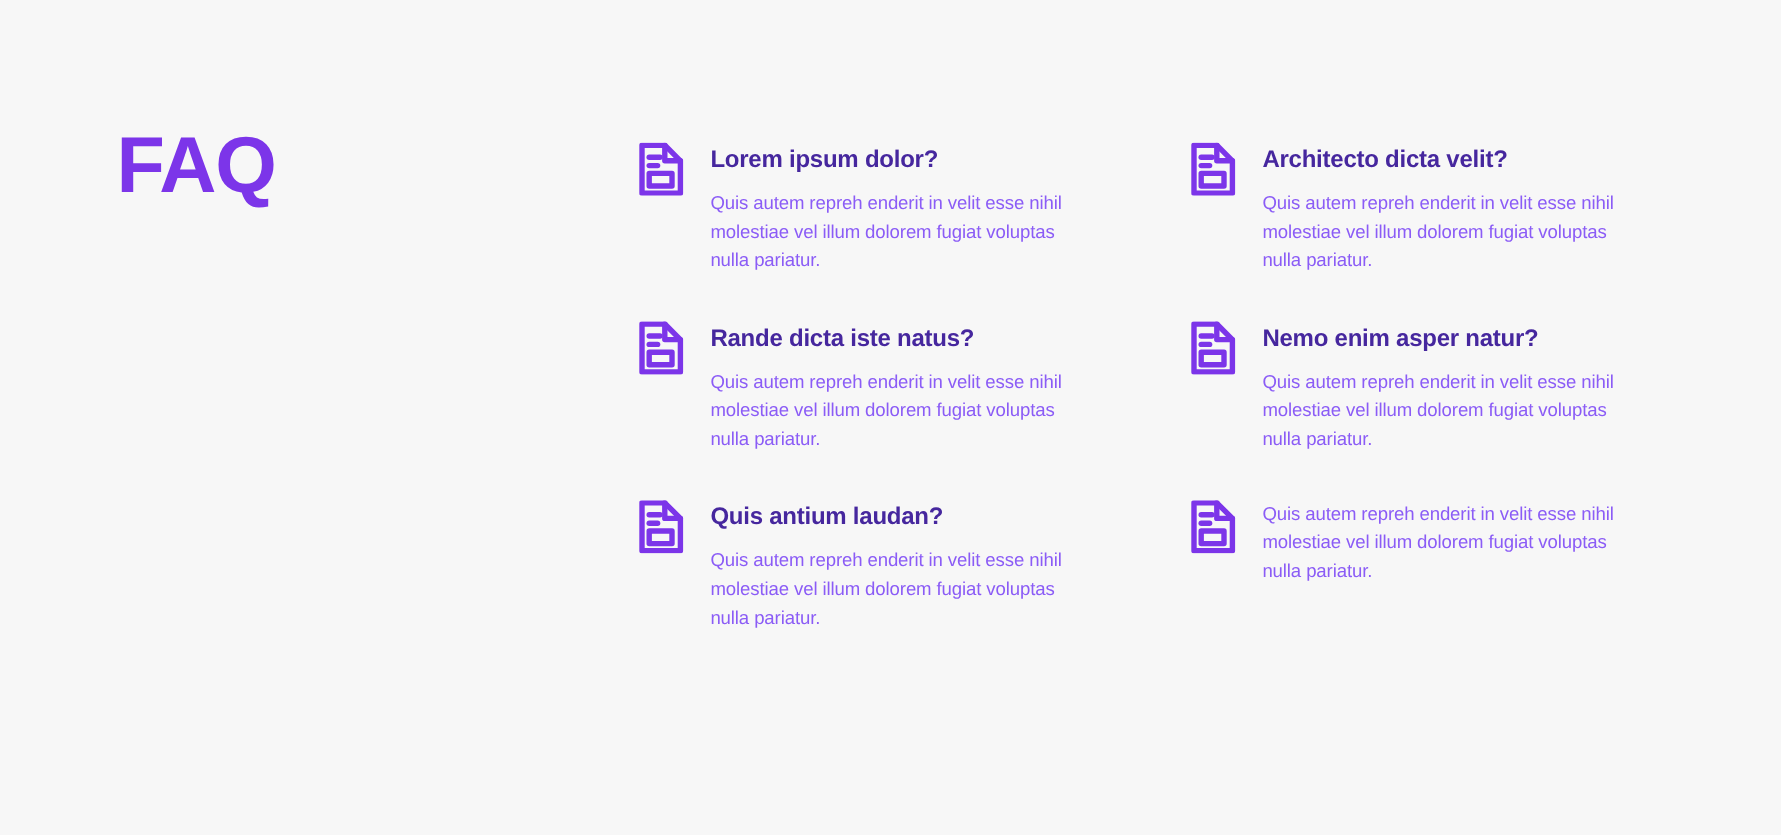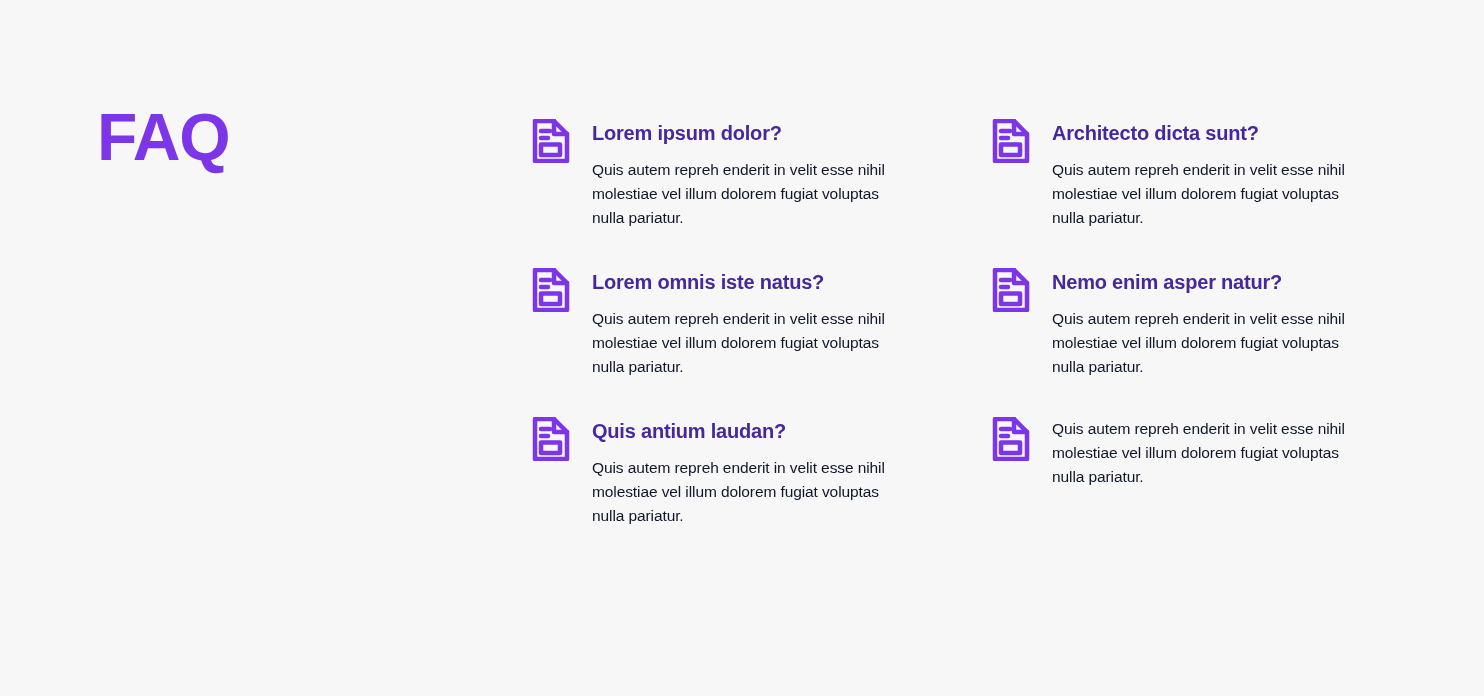--- a/index.html
+++ b/index.html
@@ -57,21 +57,21 @@
     line-height: 26px;
     font-weight: bold;
     letter-spacing: -0.2px;
     color: #46279E;
   }
   .faq-answer {
     margin: 0;
     font-size: 15.5px;
     line-height: 24px;
     letter-spacing: -0.1px;
-    color: #0f172a;
+    color: #8b5cf6;
   }
 </style>
 </head>
 <body>
 
 <svg width="0" height="0" style="position:absolute">
   <defs>
     <symbol id="doc-sym" viewBox="0 0 40 44">
       <g fill="none" stroke="#7C35E9" stroke-width="4.5" stroke-linejoin="round" stroke-linecap="round">
         <path d="M5 2 H24 L37 15 V42 H5 Z"></path>
@@ -100,33 +100,33 @@
     </div>
   </div>
 
   <div class="faq-item">
     <span class="doc-icon">
       <svg viewBox="0 0 40 44">
           <use href="#doc-sym"></use>
         </svg>
     </span>
     <div class="faq-content">
-      <h3 class="faq-question">Architecto dicta sunt?</h3>
+      <h3 class="faq-question">Architecto dicta velit?</h3>
       <p class="faq-answer">Quis autem repreh enderit in velit esse nihil molestiae vel illum dolorem fugiat voluptas nulla pariatur.</p>
     </div>
   </div>
 
   <div class="faq-item">
     <span class="doc-icon">
       <svg viewBox="0 0 40 44">
           <use href="#doc-sym"></use>
         </svg>
     </span>
     <div class="faq-content">
-      <h3 class="faq-question">Lorem omnis iste natus?</h3>
+      <h3 class="faq-question">Rande dicta iste natus?</h3>
       <p class="faq-answer">Quis autem repreh enderit in velit esse nihil molestiae vel illum dolorem fugiat voluptas nulla pariatur.</p>
     </div>
   </div>
 
   <div class="faq-item">
     <span class="doc-icon">
       <svg viewBox="0 0 40 44">
           <use href="#doc-sym"></use>
         </svg>
     </span>

